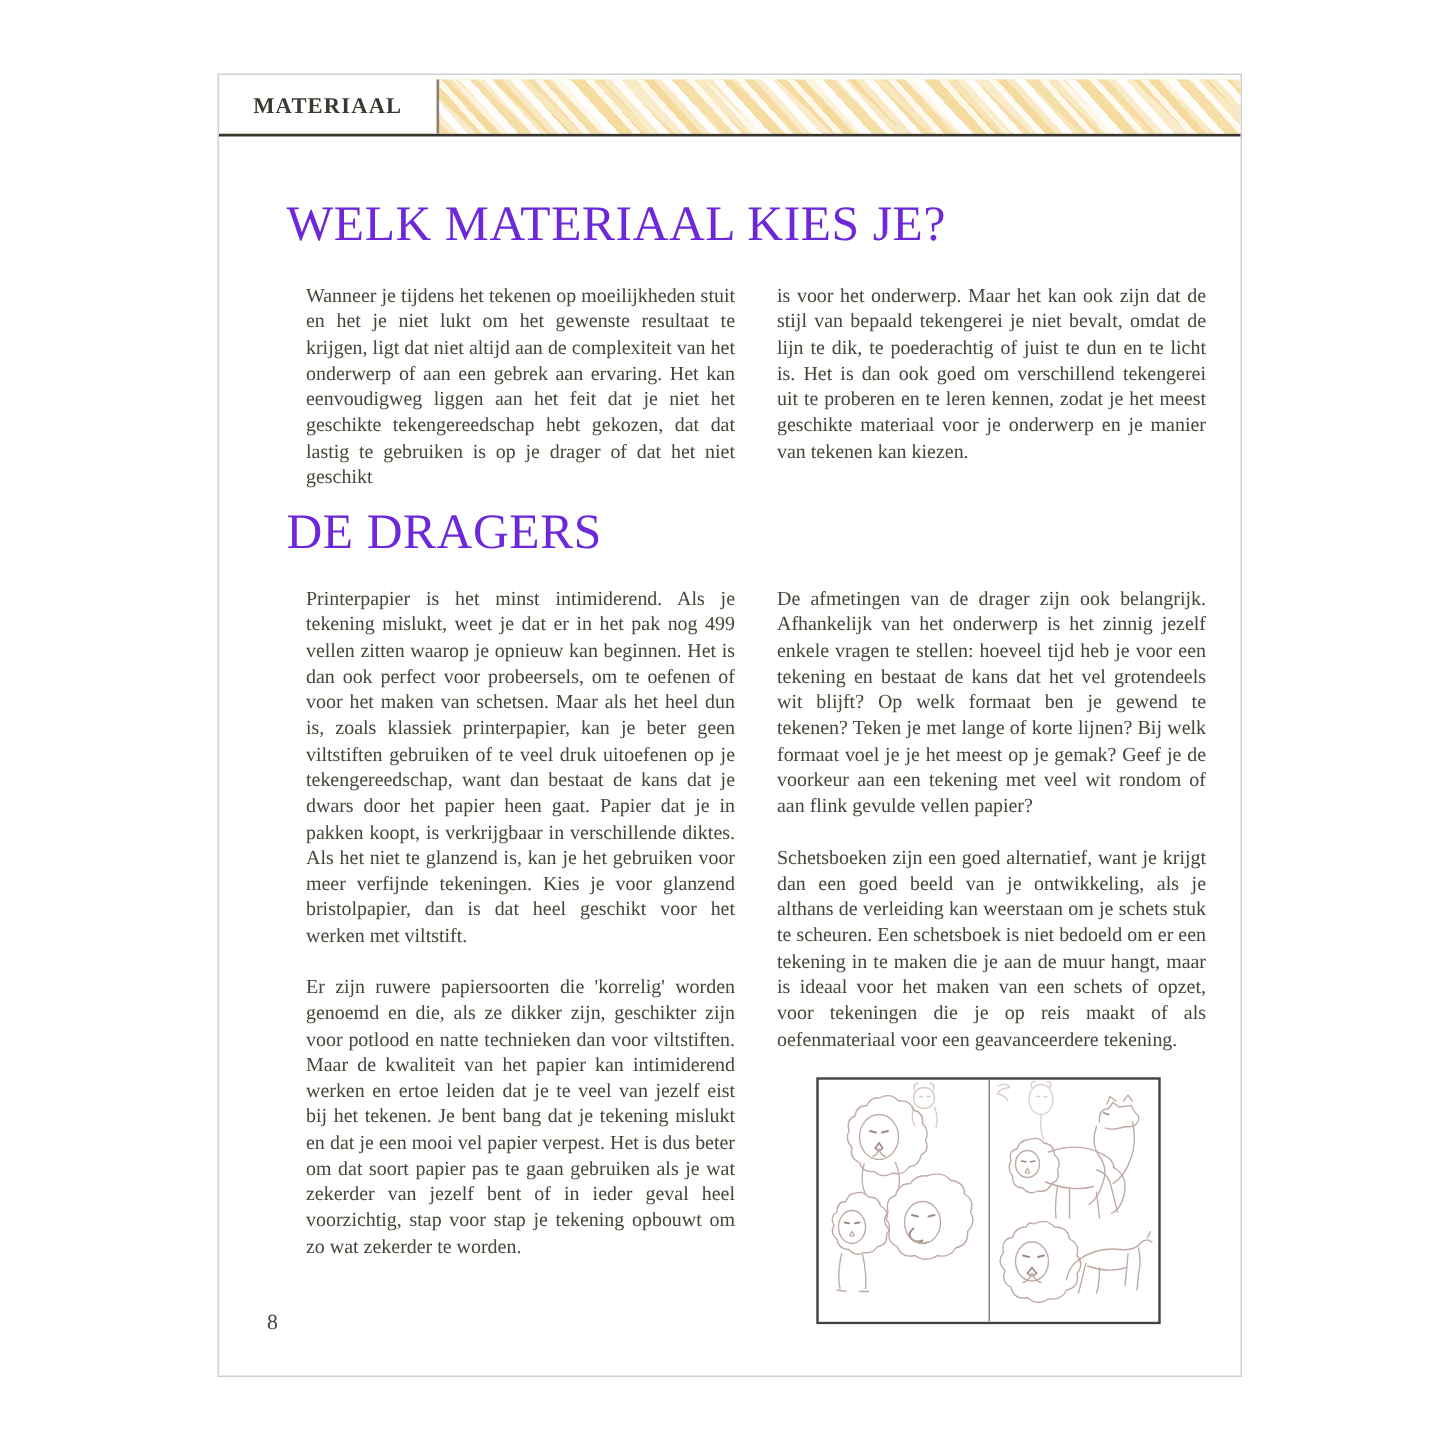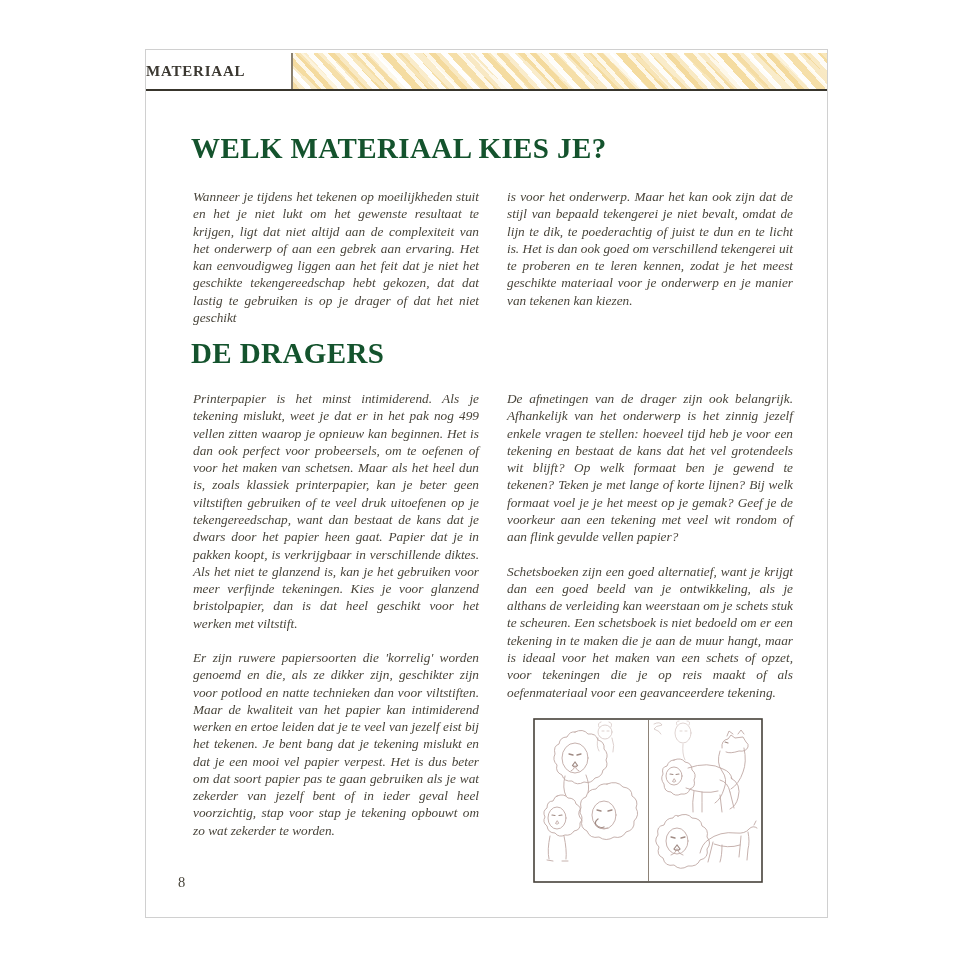--- a/index.html
+++ b/index.html
@@ -10,21 +10,21 @@
   .page{
     position:absolute;left:145px;top:49px;width:683px;height:869px;
     background:#ffffff;border:1px solid #d0d0d0;box-sizing:border-box;
   }
   
   .header{
     position:absolute;left:0;top:3px;width:100%;height:38px;
     display:flex;border-bottom:2px solid #38352c;box-sizing:border-box;
   }
   .tab{
-    width:147px;display:flex;align-items:center;
+    width:147px;display:flex;align-items:center;justify-content:center;
     font-weight:bold;font-size:15px;letter-spacing:0.8px;color:#3b3831;
     border-right:2px solid #8a8170;box-sizing:border-box;background:#ffffff;
   }
   .band{
     flex:1;
     background:
       repeating-linear-gradient(48deg,
         rgba(243,214,146,0.55) 0 5px,
         rgba(252,242,216,0.55) 5px 9px,
         rgba(255,255,255,0.92) 9px 14px,
@@ -32,27 +32,27 @@
         rgba(255,252,244,0.85) 21px 25px),
       repeating-linear-gradient(44deg,
         #f7e5bc 0 10px,
         #ffffff 10px 17px,
         #f5dfac 17px 29px,
         #fdf6e4 29px 33px);
   }
   
   h1{
     margin:0;position:absolute;left:45px;
-    color:#14532d;font-size:29px;font-weight:bold;letter-spacing:0.4px;
+    color:#6d28d9;font-size:33px;font-weight:normal;letter-spacing:0.4px;
     font-family:"Liberation Serif", serif;white-space:nowrap;
   }
   .title-1{top:82px;}
   .title-2{top:287px;}
   
-  .cols{position:absolute;left:47px;width:600px;display:flex;gap:28px;font-style:italic;}
+  .cols{position:absolute;left:58px;width:600px;display:flex;gap:28px;}
   .cols-1{top:138px;}
   .cols-2{top:340px;justify-content:flex-end;}
   .col{width:291px;}
   .col p{
     margin:0 0 17px 0;
     font-size:13.3px;line-height:1.3;text-align:justify;
     color:#49453b;
   }
   
   figure{margin:6px 0 0 26px;width:230px;height:165px;}

